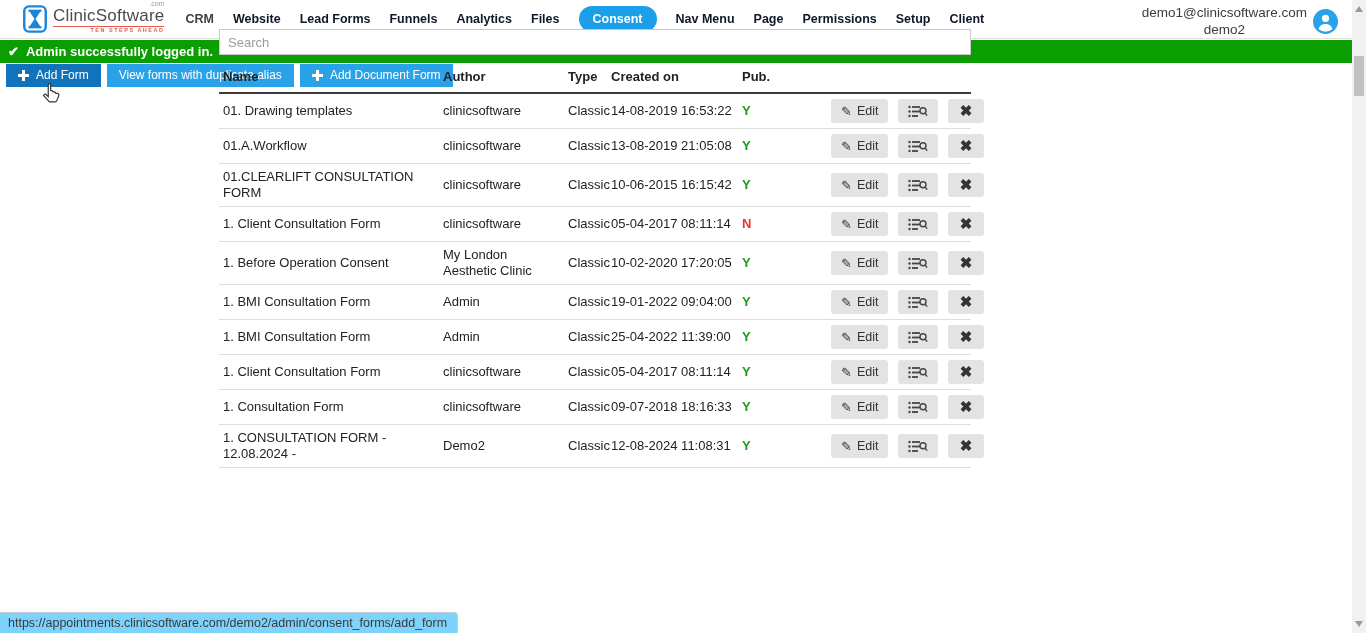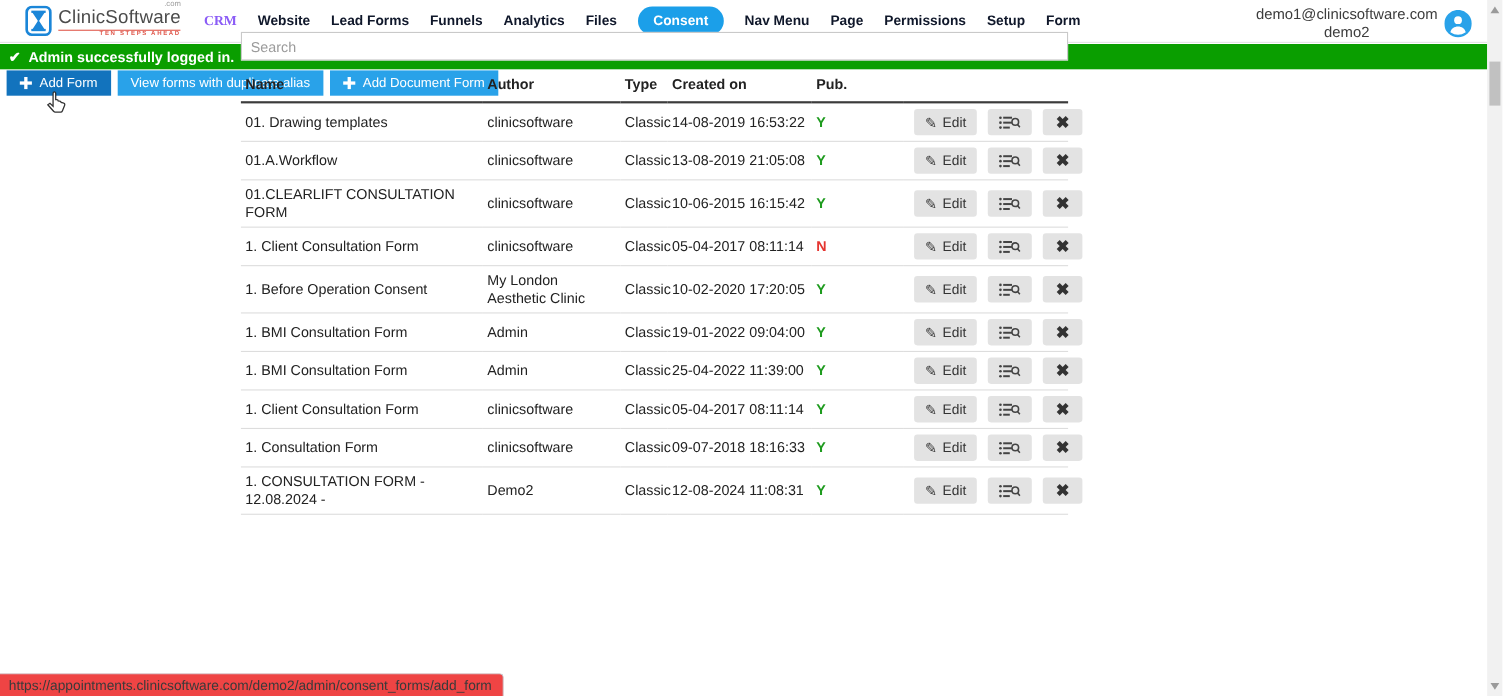--- a/index.html
+++ b/index.html
@@ -23,21 +23,21 @@
   .logo-tagline {
     display:block; text-align:right; font-size:5.5px; color:#e05a4e;
     letter-spacing:1.5px; font-weight:bold; margin-top:2px;
     border-top:1px solid #e05a4e; padding-top:1px;
   }
   .nav-items { display:flex; align-items:center; gap:19px; margin-left:21px; }
   .nav-item {
     font-size:12.5px; font-weight:bold; color:#0f172a;
     cursor:pointer; white-space:nowrap;
   }
-  .nav-item.crm { color:#8b5cf6;font-family:Liberation Serif, serif; }
+  .nav-item.crm { color:#404040; }
   .nav-item.active {
     background:#1b9fe9; color:#fff; padding:6px 14px; border-radius:15px;
   }
   .user-block {
     margin-left:auto; margin-right:14px; display:flex; align-items:center; gap:6px;
   }
   .user-lines { text-align:center; font-size:13.5px; color:#3c3c3c; line-height:17px; padding-top:3px; }
   .avatar { width:25px; height:25px; margin-top:4px; cursor:pointer; }
 
   
@@ -89,21 +89,21 @@
     padding:0 10px; font-size:12.5px; color:#333; font-family:inherit;
     display:inline-flex; align-items:center; gap:5px; cursor:pointer;
     vertical-align:middle; margin-left:6px;
   }
   .act-btn .pencil { font-size:13px; }
   .act-btn.x-btn { font-weight:bold; font-size:15px; padding:0 12px; }
 
   
   .statusbar {
     position:absolute; left:0; bottom:0; height:21px;
-    background:#ef4444; border:1px solid #c6ccd2; border-left:none; border-bottom:none;
+    background:#7dd3fc; border:1px solid #c6ccd2; border-left:none; border-bottom:none;
     border-top-right-radius:4px; display:flex; align-items:center;
     font-size:12.5px; color:#3a3a3a; padding:0 10px 1px 8px; z-index:60;
   }
 
   
   .scrollbar {
     position:absolute; right:0; top:0; width:14px; height:633px;
     background:#f1f1f1; z-index:70;
   }
   .sb-arrow { position:absolute; left:3px; width:0; height:0; border-left:4px solid transparent; border-right:4px solid transparent; }
@@ -133,21 +133,21 @@
       <span class="nav-item">Website</span>
       <span class="nav-item">Lead Forms</span>
       <span class="nav-item">Funnels</span>
       <span class="nav-item">Analytics</span>
       <span class="nav-item">Files</span>
       <span class="nav-item active">Consent</span>
       <span class="nav-item">Nav Menu</span>
       <span class="nav-item">Page</span>
       <span class="nav-item">Permissions</span>
       <span class="nav-item">Setup</span>
-      <span class="nav-item">Form</span>
+      <span class="nav-item">Client</span>
     </div>
   <div class="user-block">
     <div class="user-lines">
       <div>demo1@clinicsoftware.com</div>
       <div>demo2</div>
     </div>
     <svg class="avatar" viewBox="0 0 24 24">
       <circle cx="12" cy="12" r="12" fill="#29a2e9"></circle>
       <circle cx="12" cy="9" r="3.4" fill="#fff"></circle>
       <path d="M5.3 19.5c.7-3.3 3.5-5.1 6.7-5.1s6 1.8 6.7 5.1a12 12 0 0 1-13.4 0z" fill="#fff"></path>

